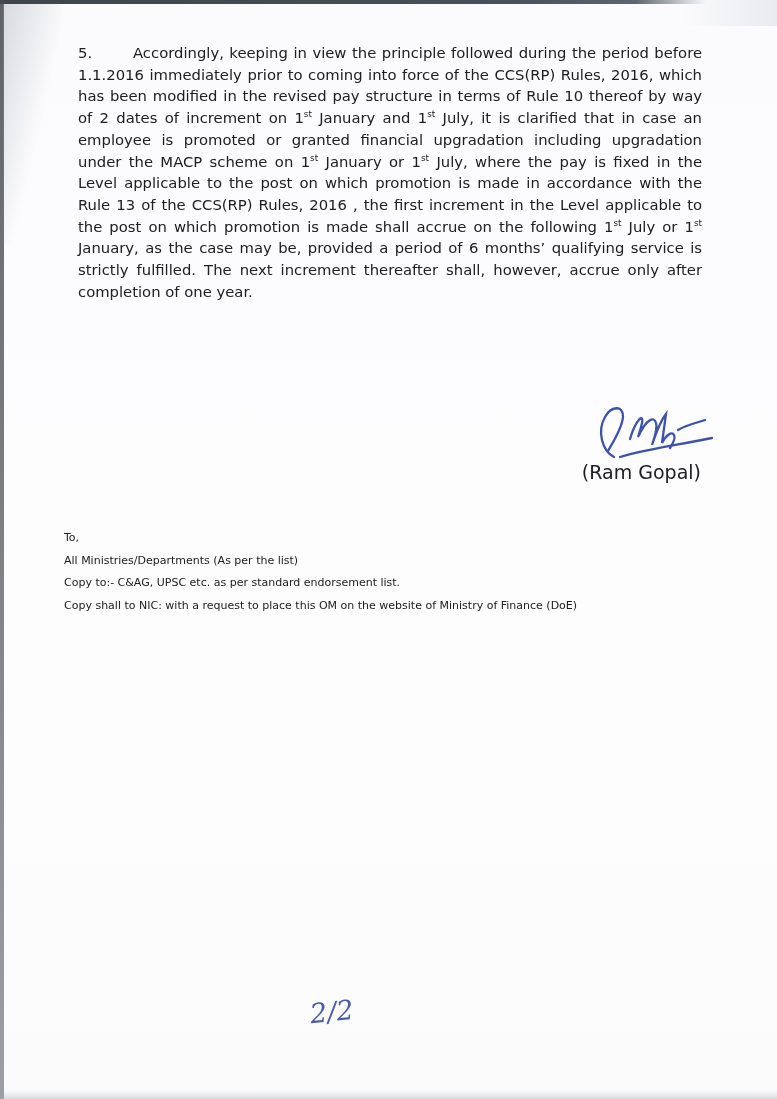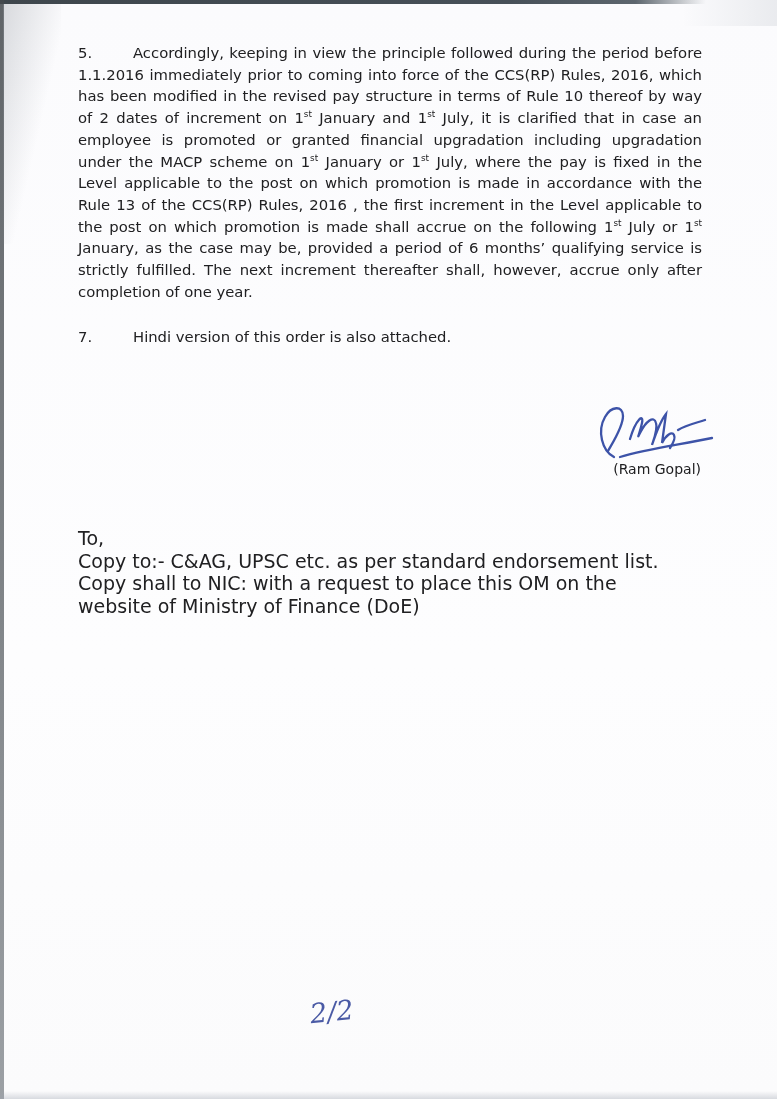--- a/index.html
+++ b/index.html
@@ -60,33 +60,33 @@
   sup { font-size: 60%; vertical-align: super; line-height: 0; }
   
   .sig-img {
     position: absolute;
     left: 592px; top: 403px;
     width: 132px; height: 58px;
   }
   .sig-name {
     position: absolute;
     right: 76px; top: 461px;
-    font-size: 14px;
+    font-size: 19px;
   }
   .sig-title {
     position: absolute;
     right: 84px; top: 485px;
     font-size: 15.5px;
   }
   
   .address {
     position: absolute;
-    left: 78px; top: 527px;
+    left: 64px; top: 527px;
     width: 612px;
-    font-size: 19px;
+    font-size: 11px;
     line-height: 22.5px;
   }
   
   .page-num {
     position: absolute;
     left: 310px; top: 996px;
     font-family: "DejaVu Serif", "Liberation Serif", serif;
     font-style: italic;
     font-size: 27px;
     color: #4a5aa5;
@@ -99,35 +99,35 @@
 <div class="page">
 
   <div class="edge-top"></div>
   <div class="edge-left"></div>
   <div class="edge-left-shadow"></div>
   <div class="edge-top-right"></div>
   <div class="edge-bottom"></div>
 
   <div class="content">
     <p class="para"><span class="pnum">5.</span><span>Accordingly, keeping in view the principle followed during the period before 1.1.2016 immediately prior to coming into force of the CCS(RP) Rules, 2016,  which has been  modified in the revised pay structure in terms of Rule 10 thereof  by way of 2  dates  of increment on 1<sup>st</sup> January and 1<sup>st</sup> July, it is clarified that in case an employee is promoted or granted financial upgradation including upgradation under the MACP scheme  on 1<sup>st</sup> January or 1<sup>st</sup> July, where the pay is fixed in the Level applicable to the post on which promotion is made in accordance with the Rule 13 of the CCS(RP) Rules, 2016 , the first increment in the Level applicable to the post on which promotion is made shall accrue on the following 1<sup>st</sup>  July or 1<sup>st</sup>  January, as the case may be,  provided a period of 6 months’ qualifying service  is strictly fulfilled.   The next increment thereafter shall, however, accrue only after completion of one year.</span></p>
-    <p class="para"><span class="pnum">7.</span><span>Hindi version of this order is also attached.</span></p>
   </div>
 
   <svg class="sig-img" viewBox="0 0 132 58" fill="none" xmlns="http://www.w3.org/2000/svg">
     <g stroke="#3d53a8" stroke-width="2.3" stroke-linecap="round" fill="none">
       <path d="M22 54 C 10 48, 5 28, 13 14 C 19 3, 31 2, 31 13 C 31 24, 21 39, 16 48"></path>
       <path d="M38 36 C 44 16, 52 10, 50 20 C 48 30, 44 38, 48 30 C 54 18, 62 12, 64 20 C 66 26, 62 36, 60 42 C 64 30, 70 16, 74 11 L 70 40 C 74 32, 80 28, 82 32 C 84 36, 80 42, 78 45"></path>
       <path d="M86 27 C 94 22, 104 20, 113 17"></path>
       <path d="M28 54 C 55 46, 86 42, 120 35"></path>
     </g>
   </svg>
 
   <div class="sig-name">(Ram Gopal)</div>
 
   <div class="address">
     <div>To,</div>
+    <div>All Ministries/Departments (As per the list)</div>
     <div>Copy to:- C&amp;AG, UPSC etc. as per standard endorsement list.</div>
     <div>Copy shall to NIC:  with a request to place this OM on the website of Ministry of Finance (DoE)</div>
   </div>
 
   <div class="page-num">2/2</div>
 
 </div>
 
 </body></html>

